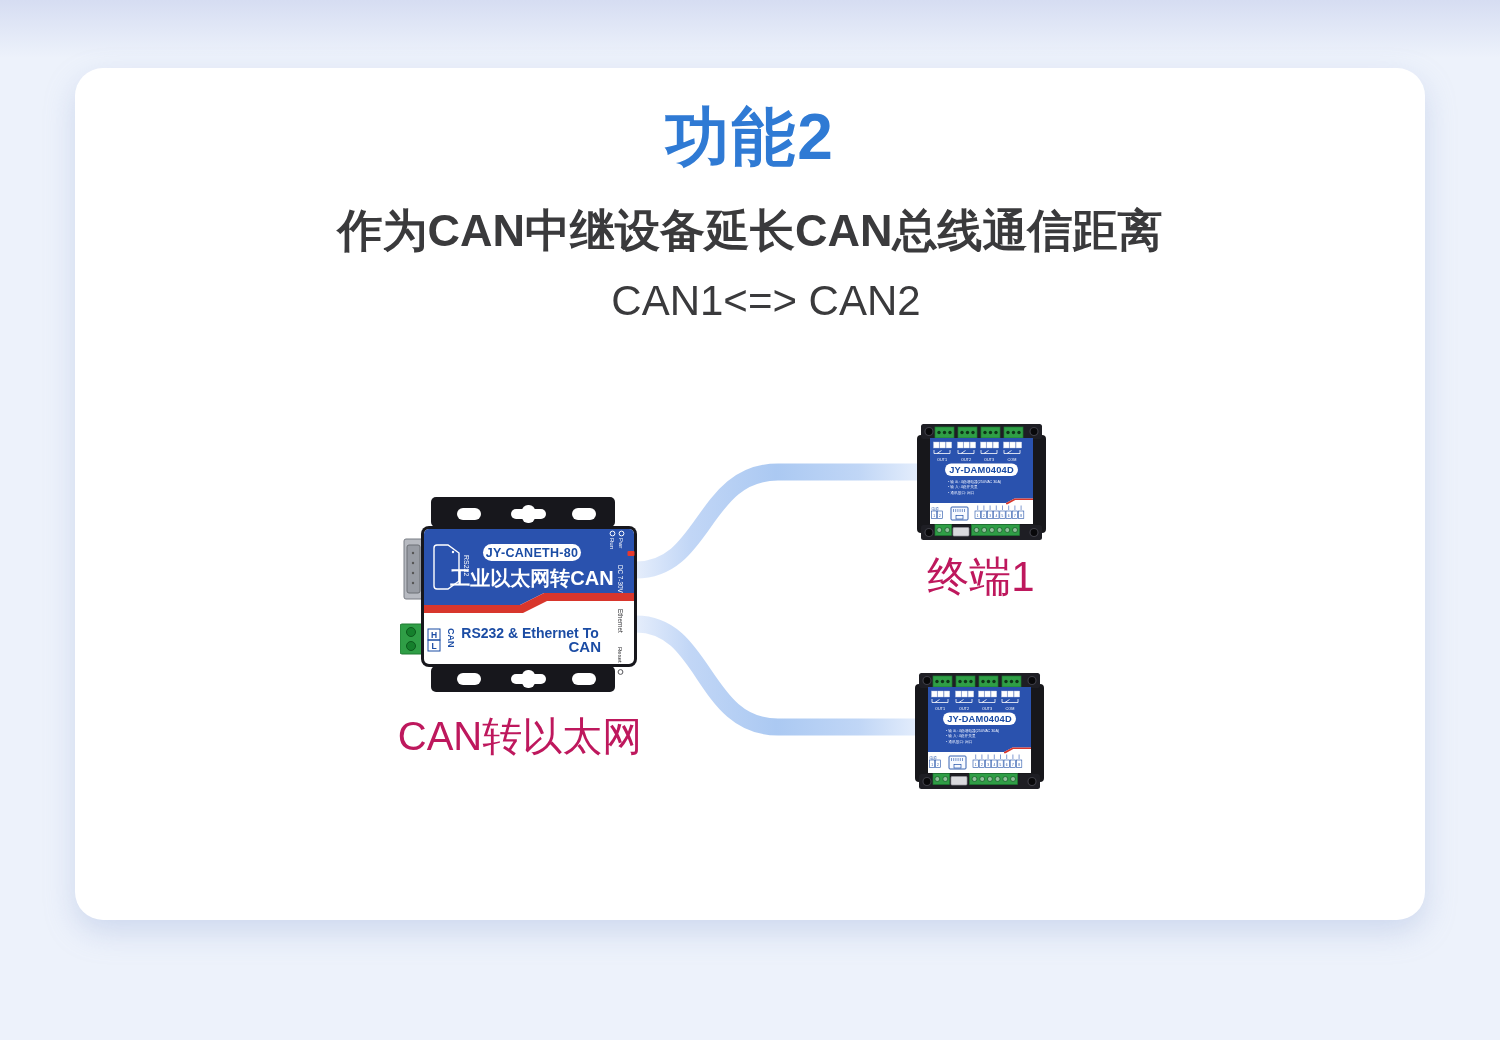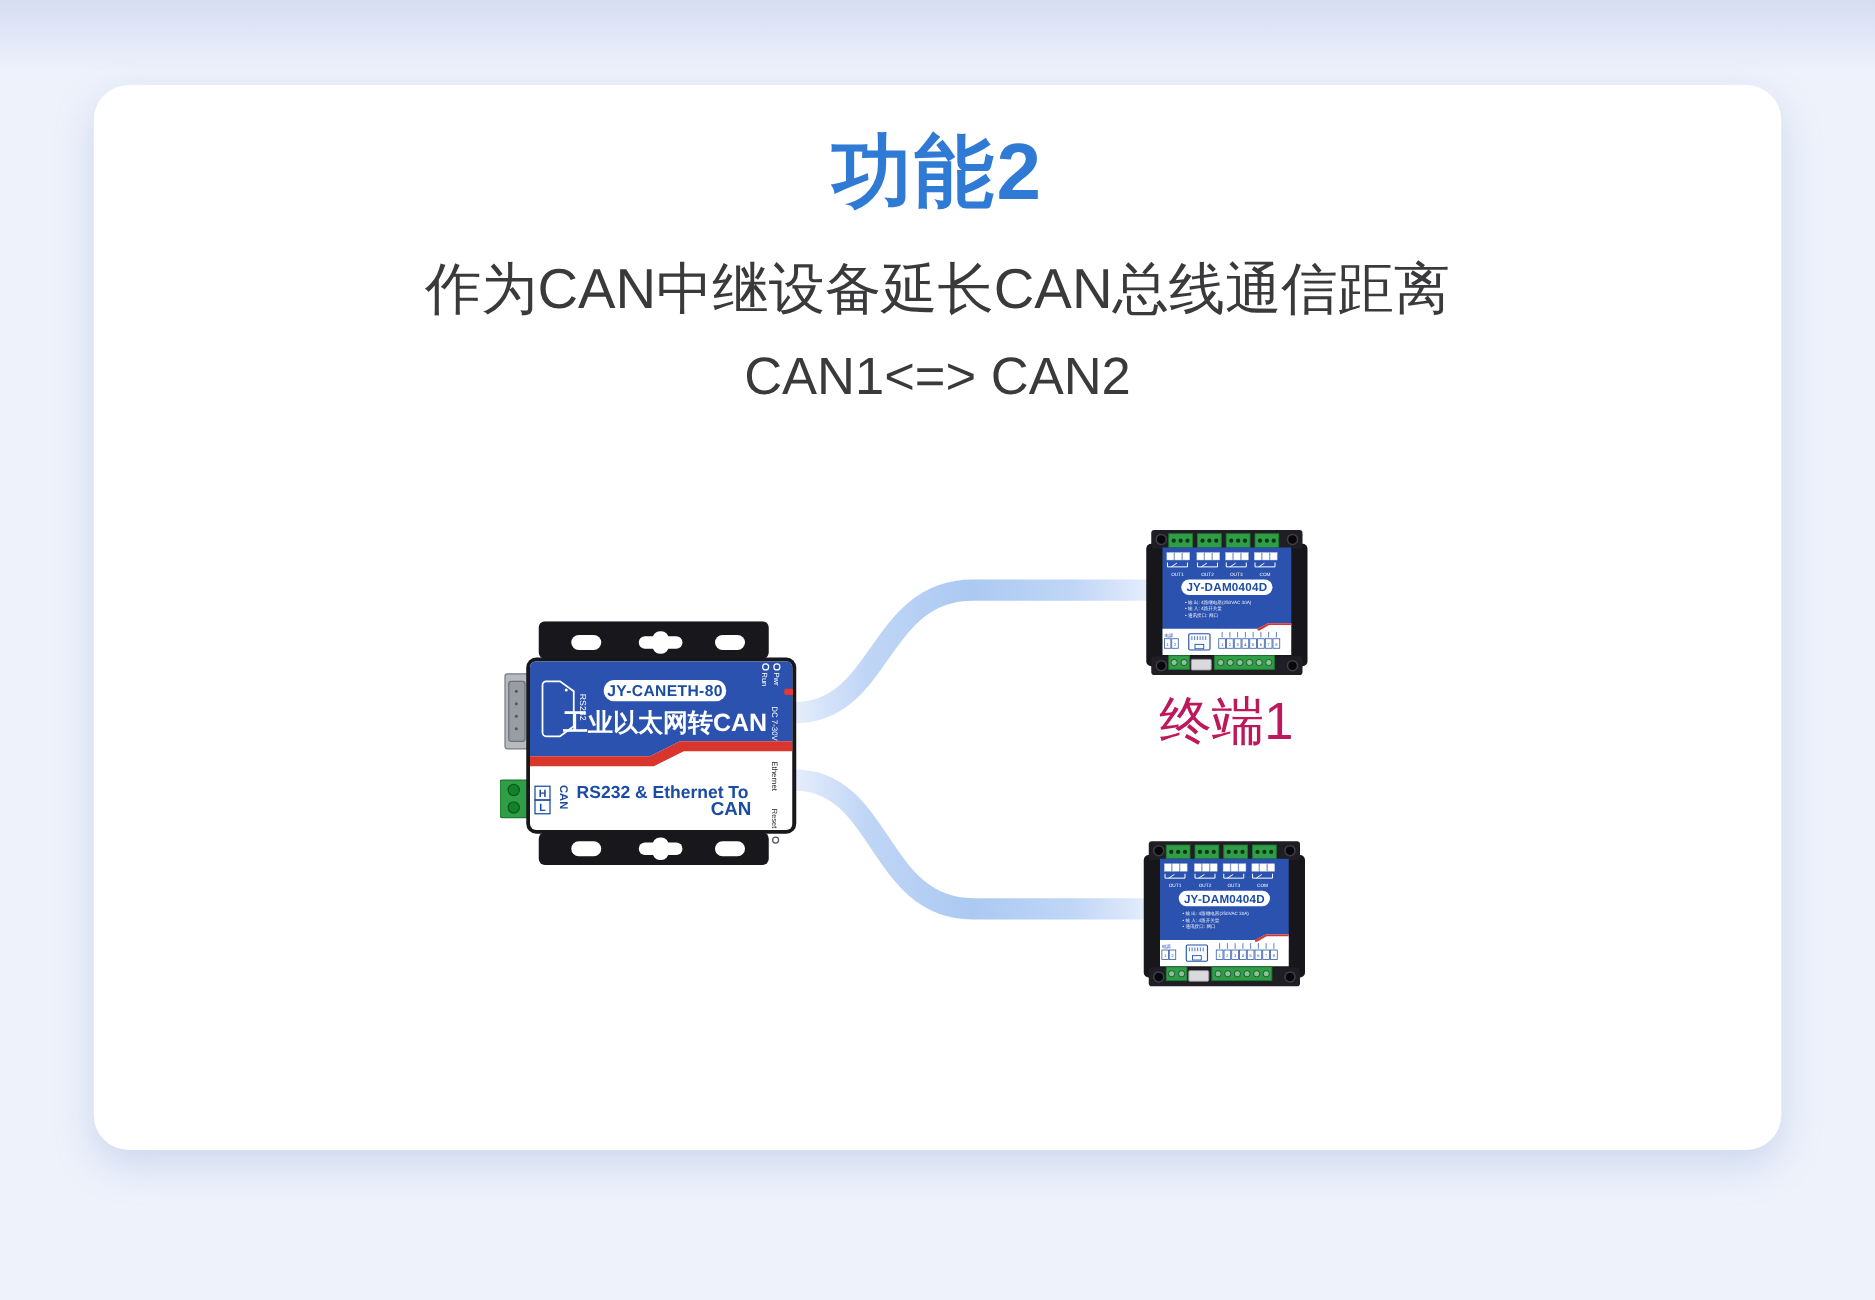--- a/index.html
+++ b/index.html
@@ -10,22 +10,22 @@
   }
   .stage{position:relative;width:1500px;height:756px;}
   .top-strip{position:absolute;left:0;top:0;width:100%;height:58px;
     background:linear-gradient(180deg,#d6ddf2 0%, rgba(237,242,251,0) 100%);}
   .card{position:absolute;left:75px;top:68px;width:1350px;height:852px;
     background:#ffffff;border-radius:28px;
     box-shadow:0 12px 30px rgba(148,168,214,.35);}
   .title{position:absolute;left:0;top:33px;width:100%;text-align:center;
     font-size:64px;font-weight:800;color:#2f7ad4;letter-spacing:2px;line-height:1.15;}
   .subtitle{position:absolute;left:0;top:136px;width:100%;text-align:center;
-    font-size:45px;font-weight:400;color:#3a3a3c;line-height:1.2;}
-  .relation{position:absolute;left:0;top:208px;width:100%;text-align:center;
+    font-size:45px;font-weight:700;color:#3a3a3c;line-height:1.2;}
+  .relation{position:absolute;left:16px;top:208px;width:100%;text-align:center;
     font-size:42px;font-weight:500;color:#3a3a3c;line-height:1.2;}
   .wires{position:absolute;left:0;top:0;width:1500px;height:1040px;z-index:1;pointer-events:none;}
   .device{position:absolute;z-index:2;}
   .caption{position:absolute;z-index:2;text-align:center;color:#be185d;line-height:1.2;}
   .caption-gw{left:370px;top:712px;width:300px;font-size:40px;}
   .caption-t1{left:901px;top:552px;width:160px;font-size:42px;}
   .caption-t2{left:899px;top:802px;width:160px;font-size:42px;}
   svg text{font-family:"Liberation Sans", sans-serif;}
 </style>
 </head>
@@ -129,20 +129,21 @@
       <rect x="4" y="100" width="12" height="11" fill="none" stroke="#1b4ca4"></rect>
       <rect x="4" y="111" width="12" height="11" fill="none" stroke="#1b4ca4"></rect>
       <text x="10" y="108.6" text-anchor="middle" font-size="8.5" font-weight="bold" fill="#1b4ca4">H</text>
       <text x="10" y="119.6" text-anchor="middle" font-size="8.5" font-weight="bold" fill="#1b4ca4">L</text>
       <text transform="translate(24,99) rotate(90)" font-size="9" font-weight="bold" fill="#1b4ca4">CAN</text>
 
       <text x="106" y="109" text-anchor="middle" font-size="14" font-weight="bold" fill="#1b4ca4">RS232 &amp; Ethernet To</text>
       <text x="177" y="123" text-anchor="end" font-size="15" font-weight="bold" fill="#1b4ca4">CAN</text>
     </g>
   </svg>
+  <div class="caption caption-gw">CAN转以太网</div>
 
   <svg class="device" style="left:915px;top:423px;" width="133" height="118" viewBox="0 0 133 118">
     <rect x="2" y="12" width="129" height="98" rx="4" fill="#17171b"></rect>
     <rect x="6" y="1" width="121" height="15" rx="2.5" fill="#1e1e24"></rect>
     <rect x="6" y="102" width="121" height="15" rx="2.5" fill="#1e1e24"></rect>
     <g>
       <g>
           <rect x="20" y="4" width="19" height="11" fill="#2f9e46" stroke="#1d7a31" stroke-width="0.7"></rect>
         <circle cx="24" cy="9.5" r="1.7" fill="#0e3517"></circle>
           <circle cx="29.5" cy="9.5" r="1.7" fill="#0e3517"></circle>

